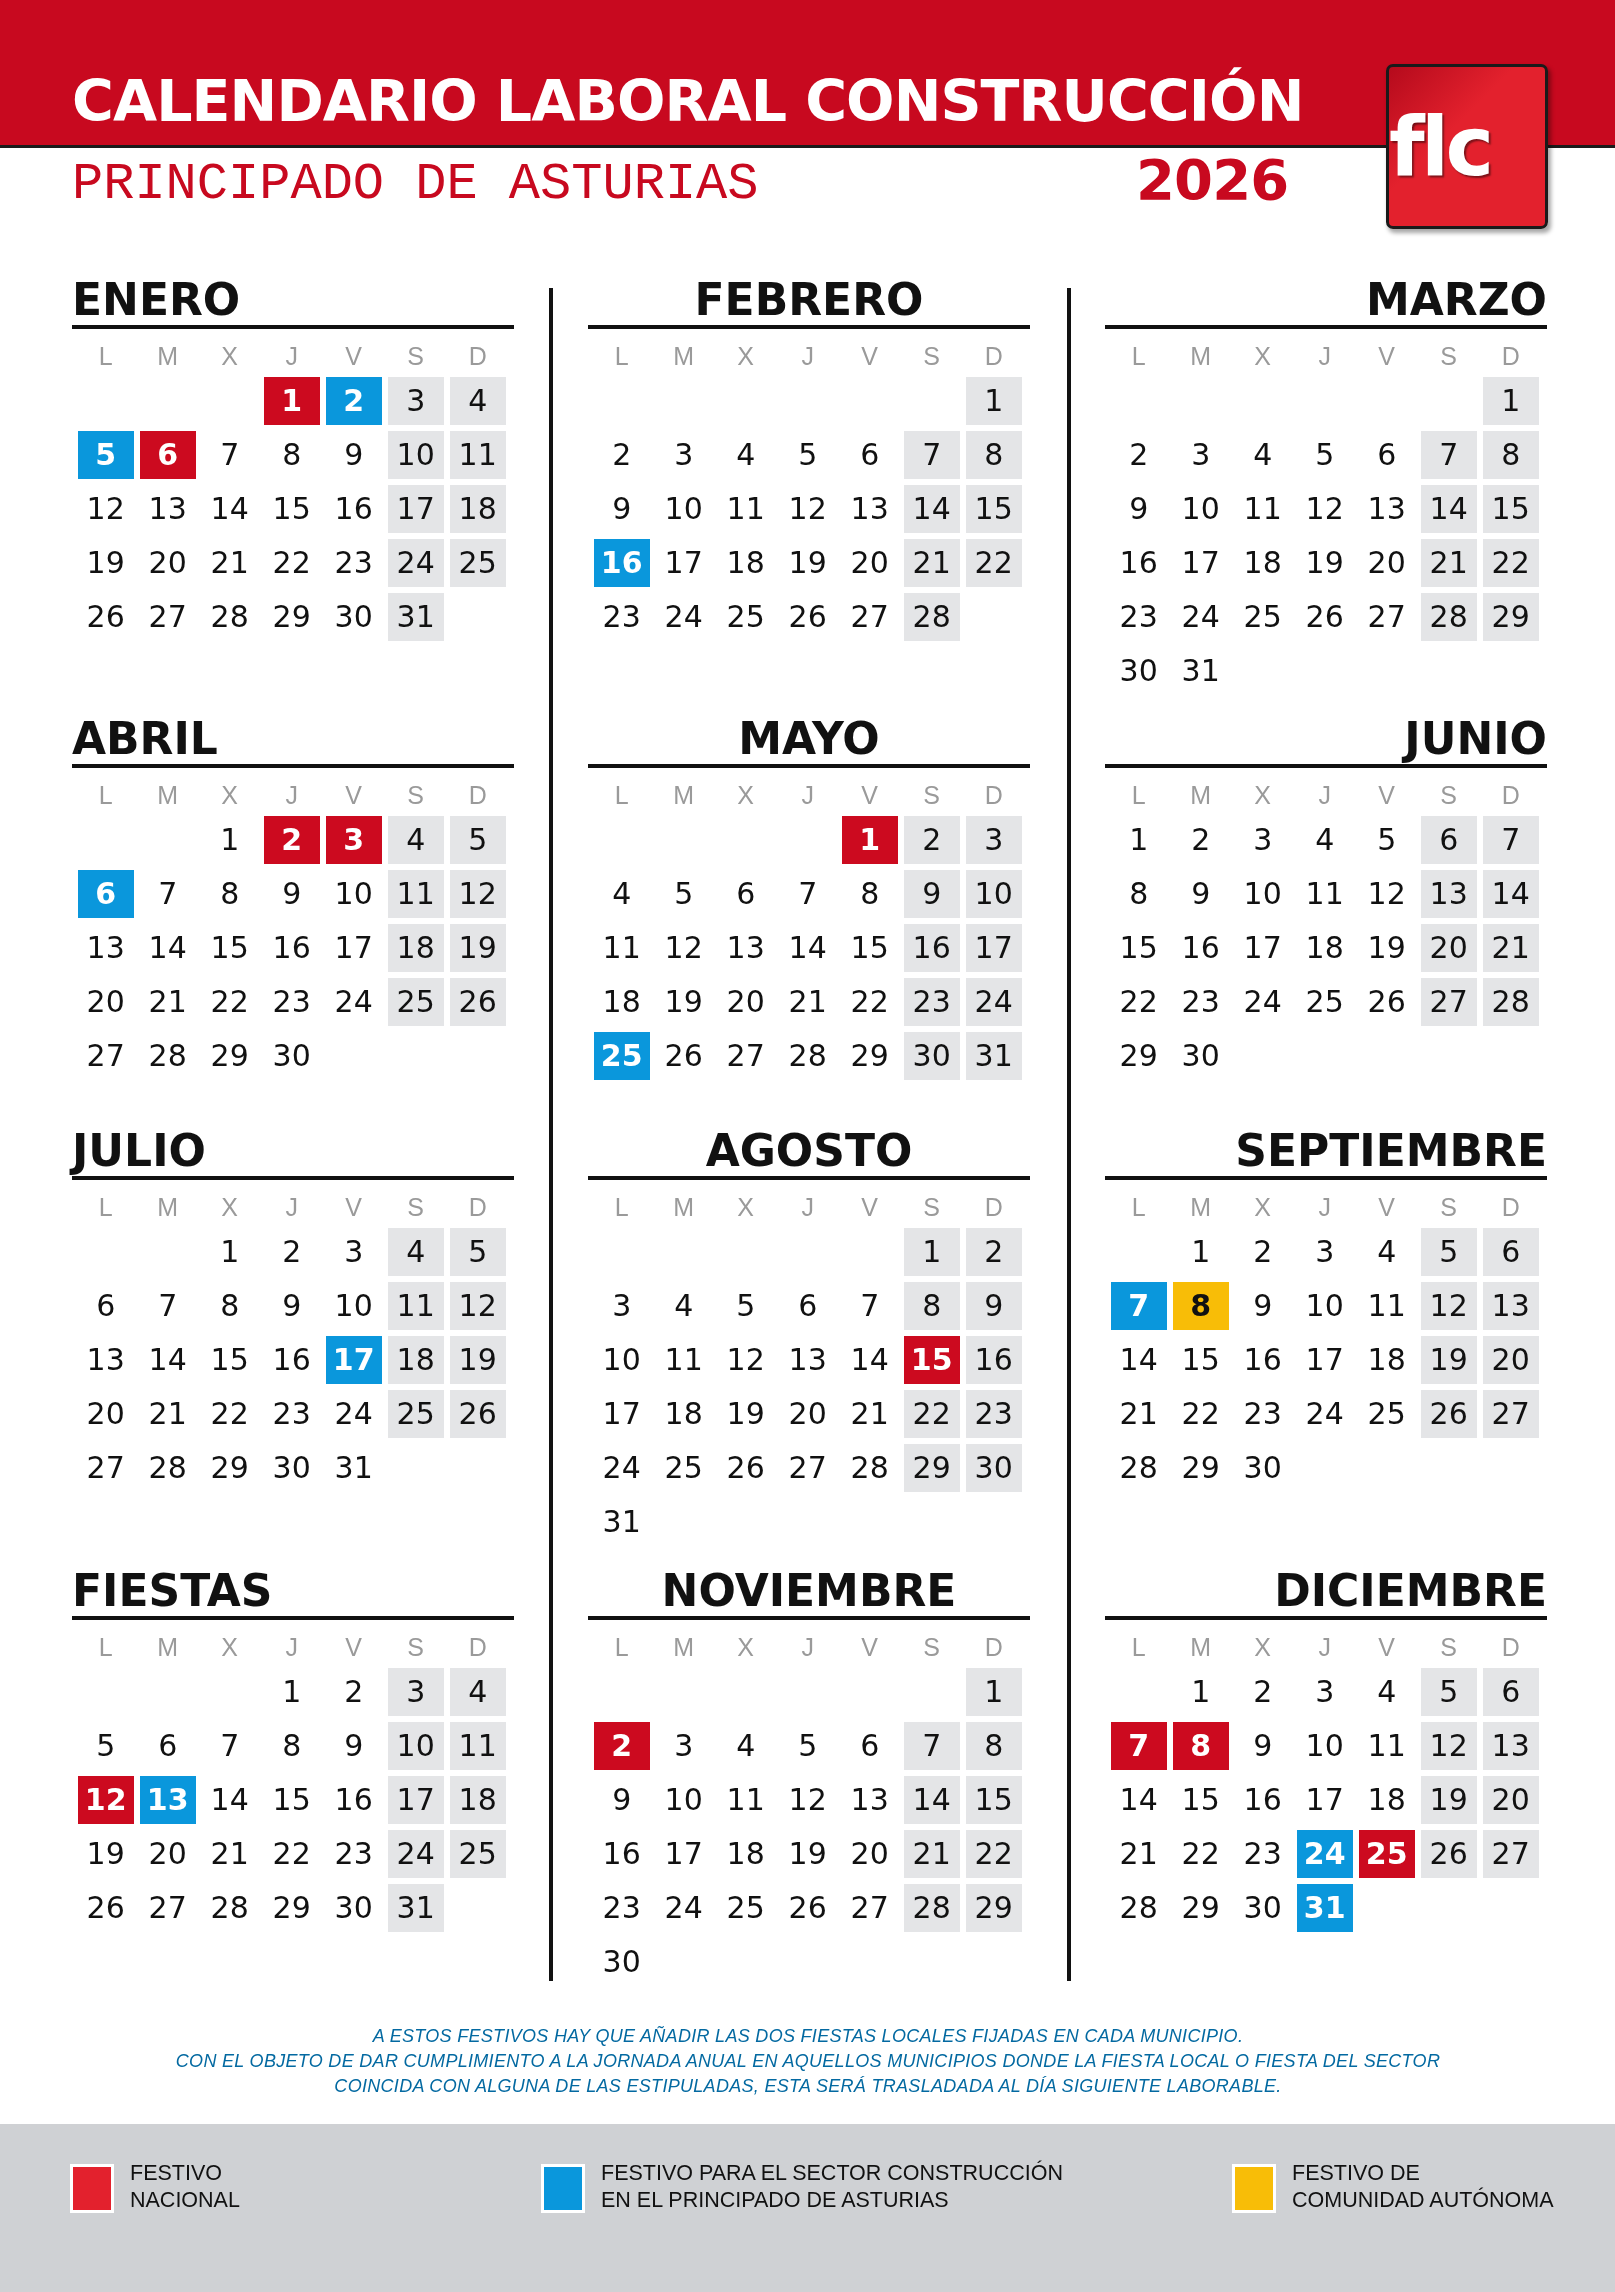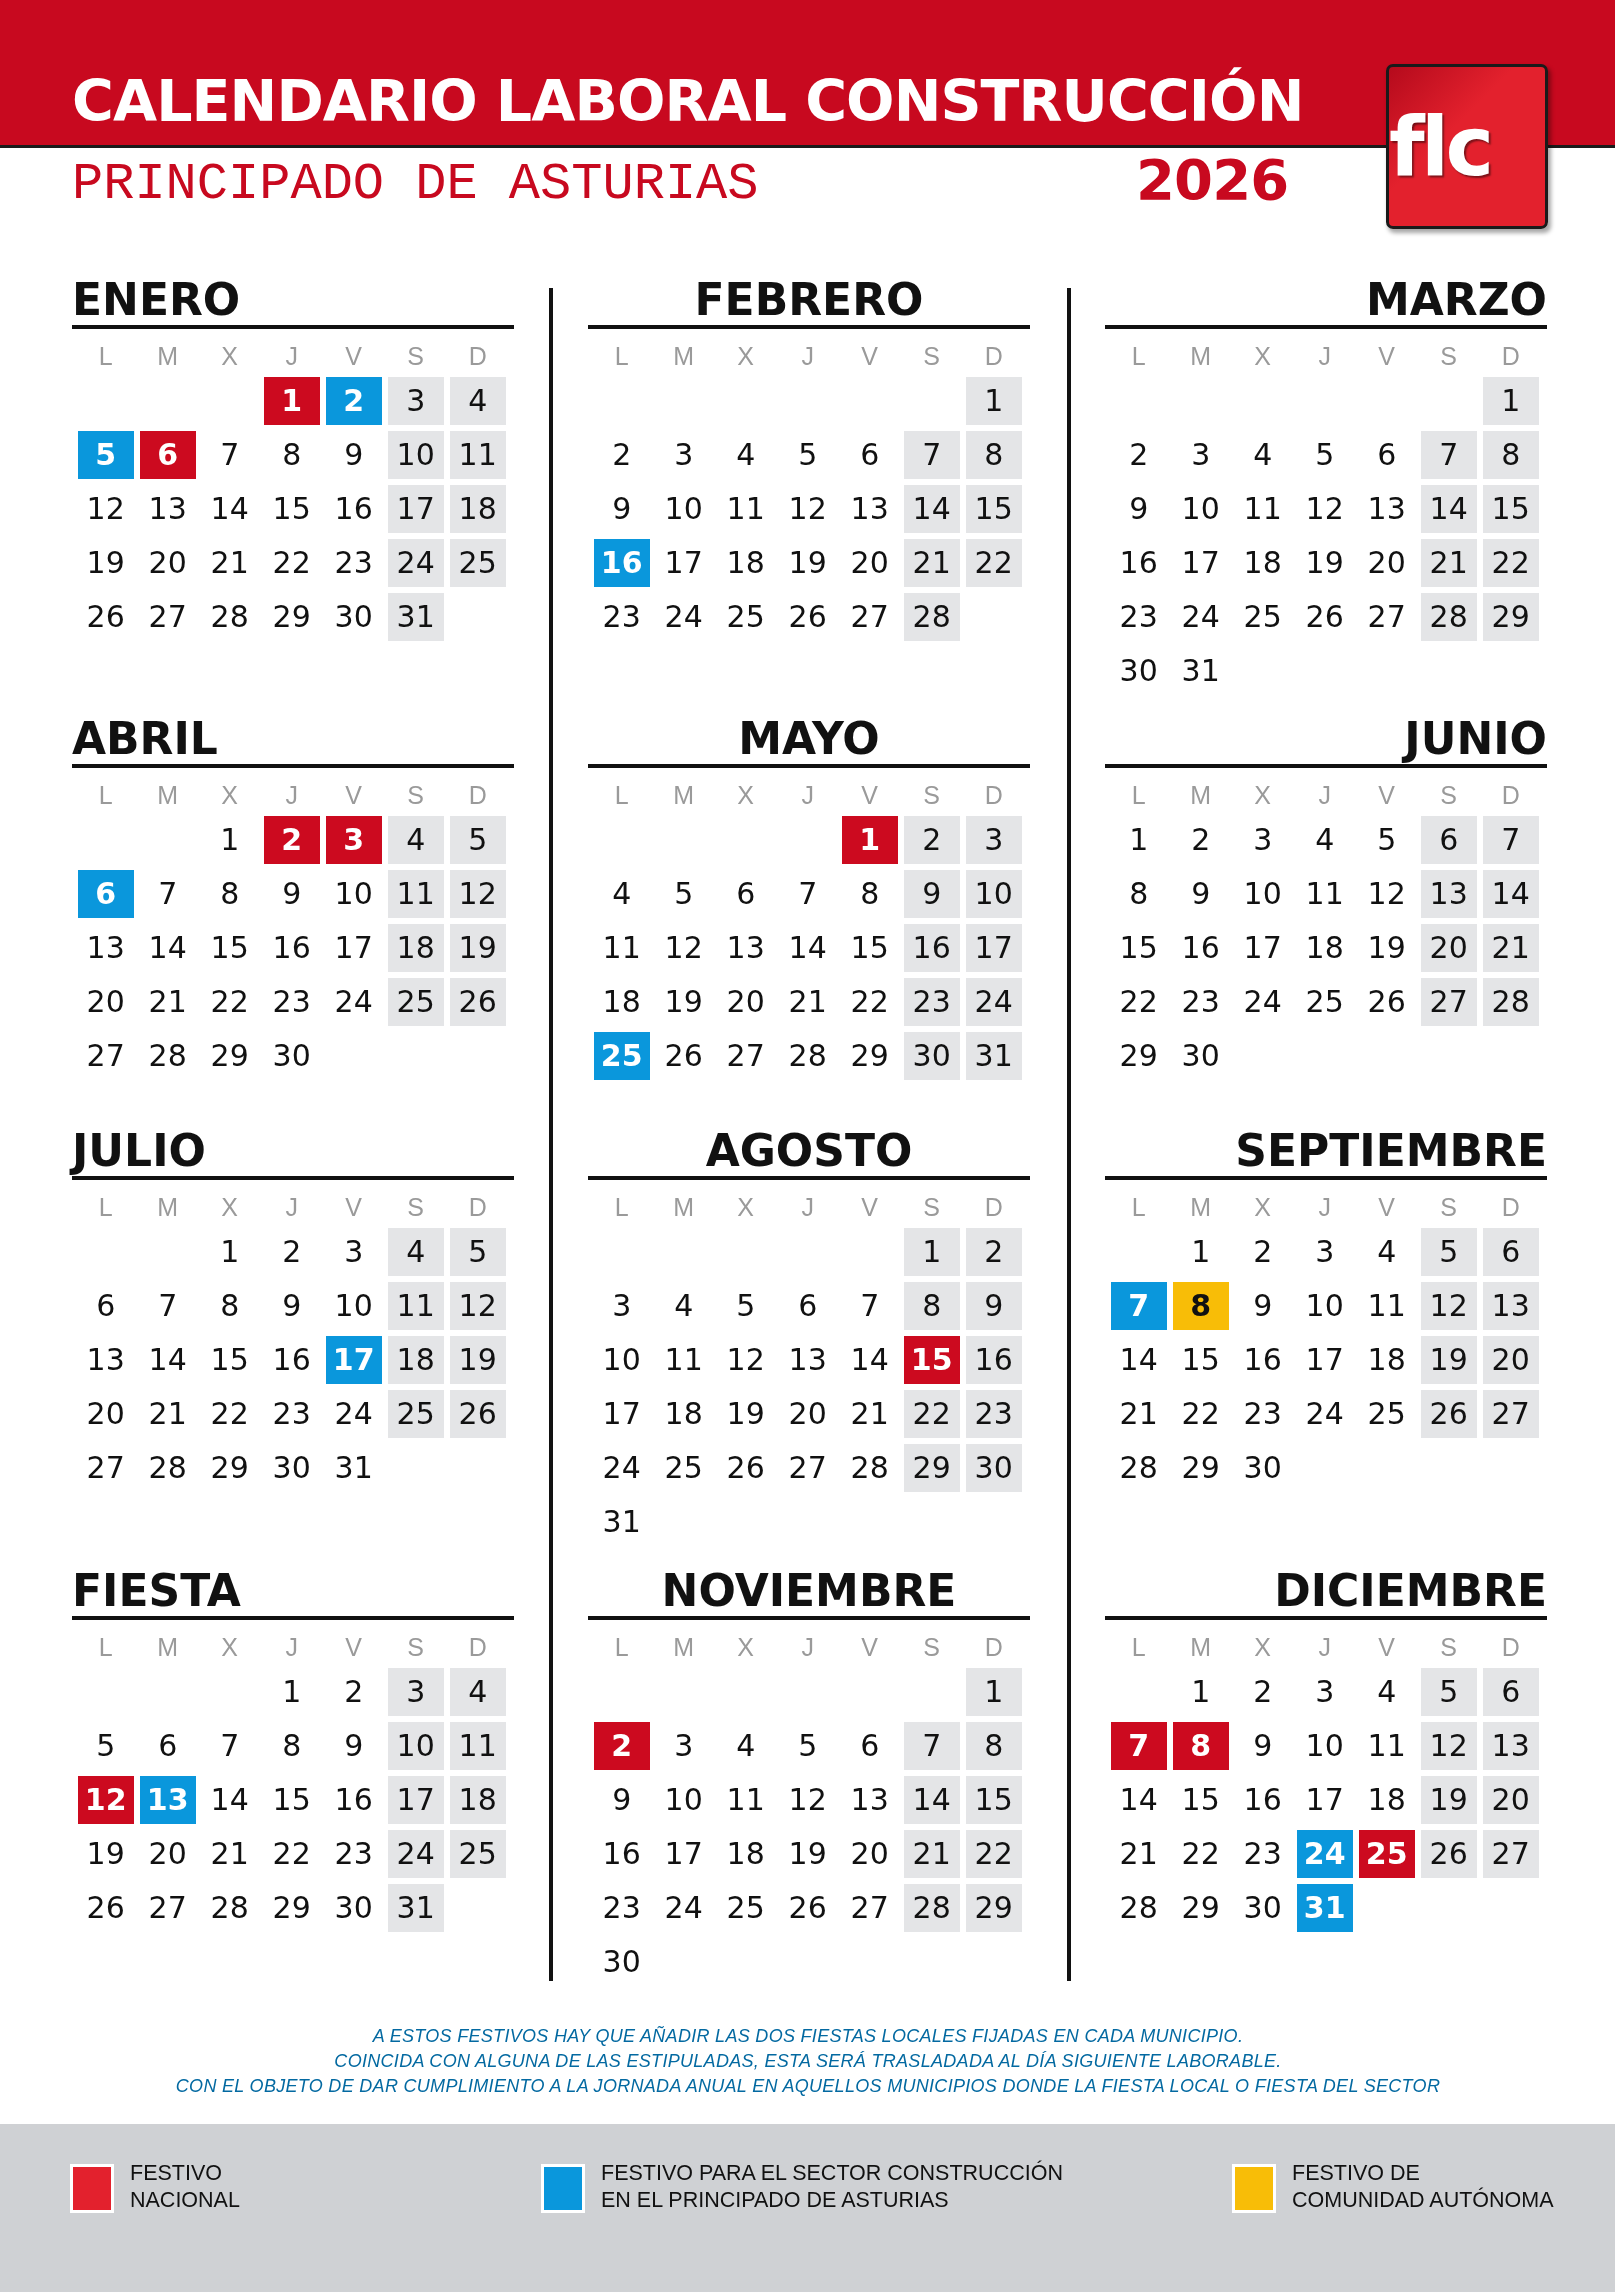--- a/index.html
+++ b/index.html
@@ -475,21 +475,21 @@
       <div class="d">24</div>
       <div class="d">25</div>
       <div class="d we">26</div>
       <div class="d we">27</div>
       <div class="d">28</div>
       <div class="d">29</div>
       <div class="d">30</div>
     </div>
   </div>
 <div class="month" style="left:72px;top:1570px">
-    <div class="mname left">FIESTA</div>
+    <div class="mname left">FIESTAS</div>
     <div class="mrule"></div>
     <div class="wk">
       <div>L</div>
       <div>M</div>
       <div>X</div>
       <div>J</div>
       <div>V</div>
       <div>S</div>
       <div>D</div>
     </div>
@@ -624,22 +624,22 @@
       <div class="d we">27</div>
       <div class="d">28</div>
       <div class="d">29</div>
       <div class="d">30</div>
       <div class="d sec">31</div>
     </div>
   </div>
 
 <div class="notes">
   <div>A ESTOS FESTIVOS HAY QUE AÑADIR LAS DOS FIESTAS LOCALES FIJADAS EN CADA MUNICIPIO.</div>
+  <div>CON EL OBJETO DE DAR CUMPLIMIENTO A LA JORNADA ANUAL EN AQUELLOS MUNICIPIOS DONDE LA FIESTA LOCAL O FIESTA DEL SECTOR</div>
   <div>COINCIDA CON ALGUNA DE LAS ESTIPULADAS, ESTA SERÁ TRASLADADA AL DÍA SIGUIENTE LABORABLE.</div>
-  <div>CON EL OBJETO DE DAR CUMPLIMIENTO A LA JORNADA ANUAL EN AQUELLOS MUNICIPIOS DONDE LA FIESTA LOCAL O FIESTA DEL SECTOR</div>
 </div>
 
 <div class="legend">
   <div class="lg" style="left:70px">
     <div class="sw" style="background: rgb(227, 33, 45);"></div>
     <div class="lt">
         <div>FESTIVO</div>
         <div>NACIONAL</div>
       </div>
   </div>

